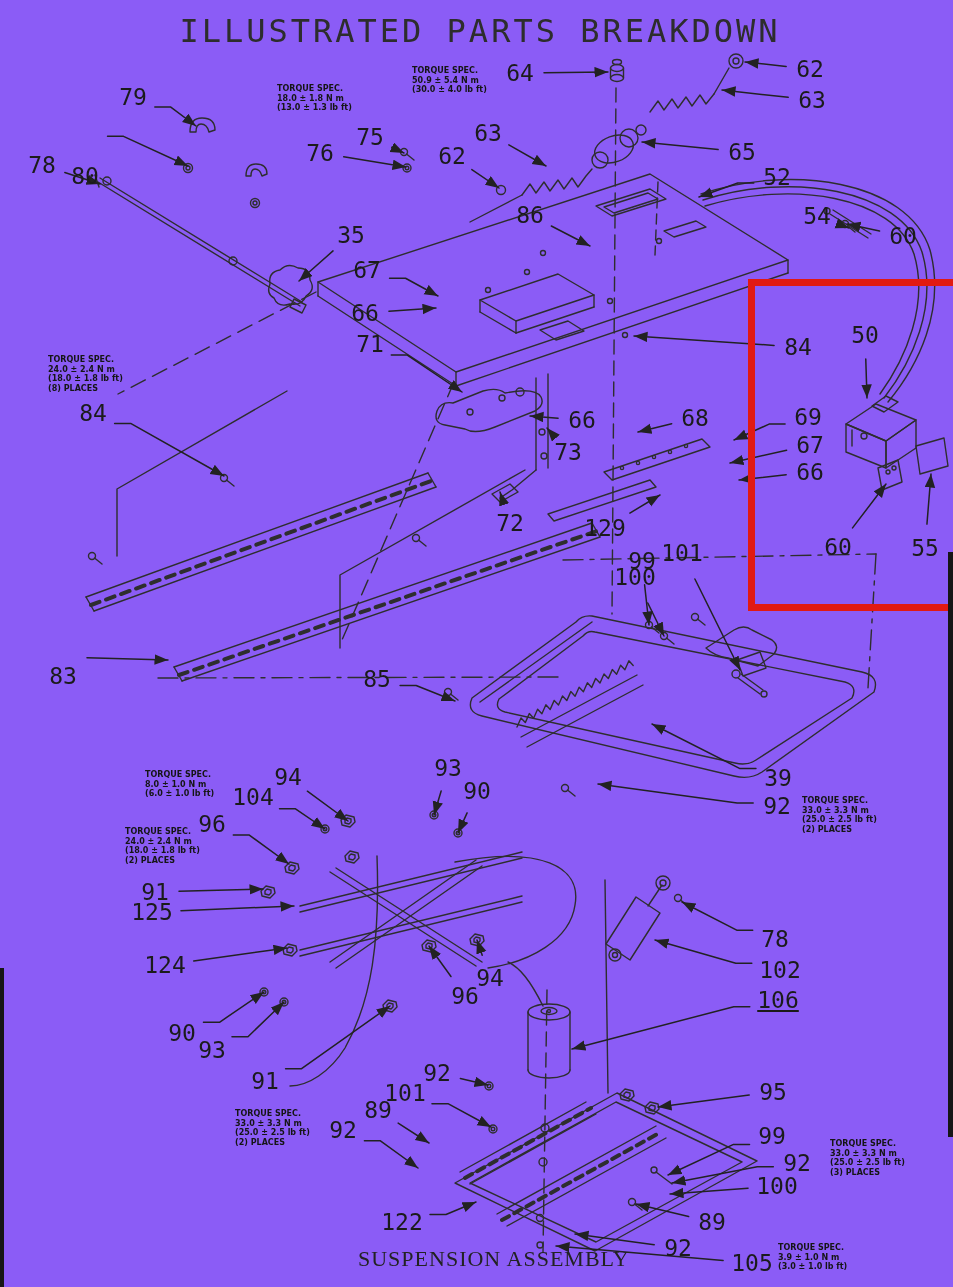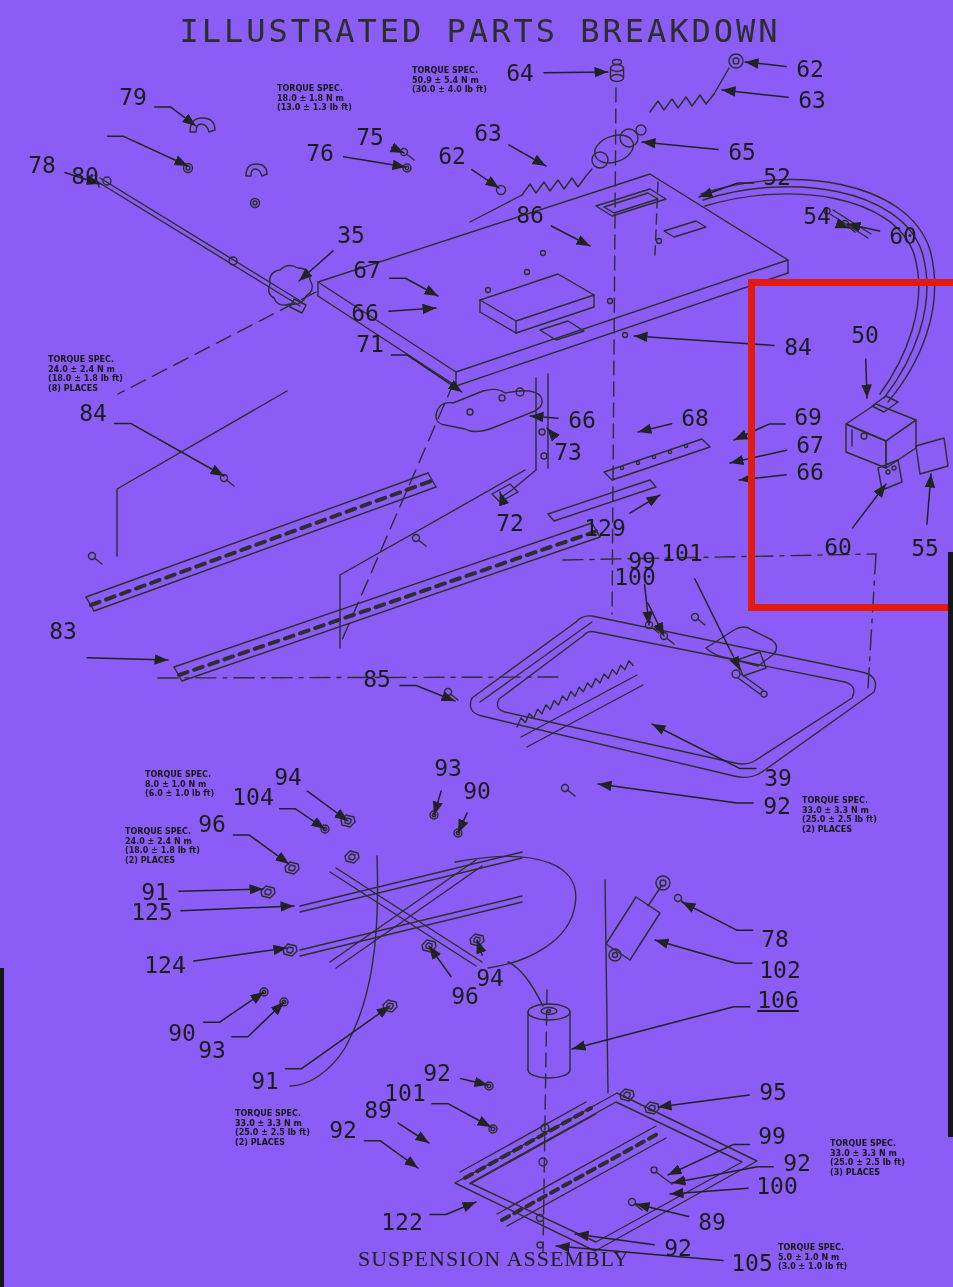--- a/index.html
+++ b/index.html
@@ -350,21 +350,21 @@
       <div class="callout" style="left: 568px; top: 452px;">73</div>
       <div class="callout" style="left: 695px; top: 418px;">68</div>
       <div class="callout" style="left: 93px; top: 413px;">84</div>
       <div class="callout" style="left: 510px; top: 523px;">72</div>
       <div class="callout" style="left: 605px; top: 528px;">129</div>
       <div class="callout" style="left: 838px; top: 547px;">60</div>
       <div class="callout" style="left: 925px; top: 548px;">55</div>
       <div class="callout" style="left: 642px; top: 561px;">99</div>
       <div class="callout" style="left: 682px; top: 553px;">101</div>
       <div class="callout" style="left: 635px; top: 577px;">100</div>
-      <div class="callout" style="left: 63px; top: 631px;">83</div>
+      <div class="callout" style="left: 63px; top: 676px;">83</div>
       <div class="callout" style="left: 377px; top: 679px;">85</div>
       <div class="callout" style="left: 778px; top: 778px;">39</div>
       <div class="callout" style="left: 777px; top: 806px;">92</div>
       <div class="callout" style="left: 448px; top: 768px;">93</div>
       <div class="callout" style="left: 477px; top: 791px;">90</div>
       <div class="callout" style="left: 288px; top: 777px;">94</div>
       <div class="callout" style="left: 253px; top: 797px;">104</div>
       <div class="callout" style="left: 212px; top: 824px;">96</div>
       <div class="callout" style="left: 155px; top: 892px;">91</div>
       <div class="callout" style="left: 152px; top: 912px;">125</div>
@@ -392,21 +392,21 @@
     </div>
   <div id="torque-layer">
       <div class="tspec" style="left: 277px; top: 84px;"><div>TORQUE SPEC.</div><div>18.0 ± 1.8 N m</div><div>(13.0 ± 1.3 lb ft)</div></div>
       <div class="tspec" style="left: 412px; top: 66px;"><div>TORQUE SPEC.</div><div>50.9 ± 5.4 N m</div><div>(30.0 ± 4.0 lb ft)</div></div>
       <div class="tspec" style="left: 48px; top: 355px;"><div>TORQUE SPEC.</div><div>24.0 ± 2.4 N m</div><div>(18.0 ± 1.8 lb ft)</div><div>(8) PLACES</div></div>
       <div class="tspec" style="left: 145px; top: 770px;"><div>TORQUE SPEC.</div><div>8.0 ± 1.0 N m</div><div>(6.0 ± 1.0 lb ft)</div></div>
       <div class="tspec" style="left: 125px; top: 827px;"><div>TORQUE SPEC.</div><div>24.0 ± 2.4 N m</div><div>(18.0 ± 1.8 lb ft)</div><div>(2) PLACES</div></div>
       <div class="tspec" style="left: 802px; top: 796px;"><div>TORQUE SPEC.</div><div>33.0 ± 3.3 N m</div><div>(25.0 ± 2.5 lb ft)</div><div>(2) PLACES</div></div>
       <div class="tspec" style="left: 235px; top: 1109px;"><div>TORQUE SPEC.</div><div>33.0 ± 3.3 N m</div><div>(25.0 ± 2.5 lb ft)</div><div>(2) PLACES</div></div>
       <div class="tspec" style="left: 830px; top: 1139px;"><div>TORQUE SPEC.</div><div>33.0 ± 3.3 N m</div><div>(25.0 ± 2.5 lb ft)</div><div>(3) PLACES</div></div>
-      <div class="tspec" style="left: 778px; top: 1243px;"><div>TORQUE SPEC.</div><div>5.0 ± 1.0 N m</div><div>(3.0 ± 1.0 lb ft)</div></div>
+      <div class="tspec" style="left: 778px; top: 1243px;"><div>TORQUE SPEC.</div><div>3.9 ± 1.0 N m</div><div>(3.0 ± 1.0 lb ft)</div></div>
     </div>
 
   <div class="highlight" id="highlight-box" style="left: 748px; top: 279px; width: 232px; height: 318px; border-color: rgb(225, 26, 18);"></div>
 
   <div class="caption">SUSPENSION ASSEMBLY</div>
 
   <div class="scan-edge-left"></div>
   <div class="scan-edge-right"></div>
 </div>
 

